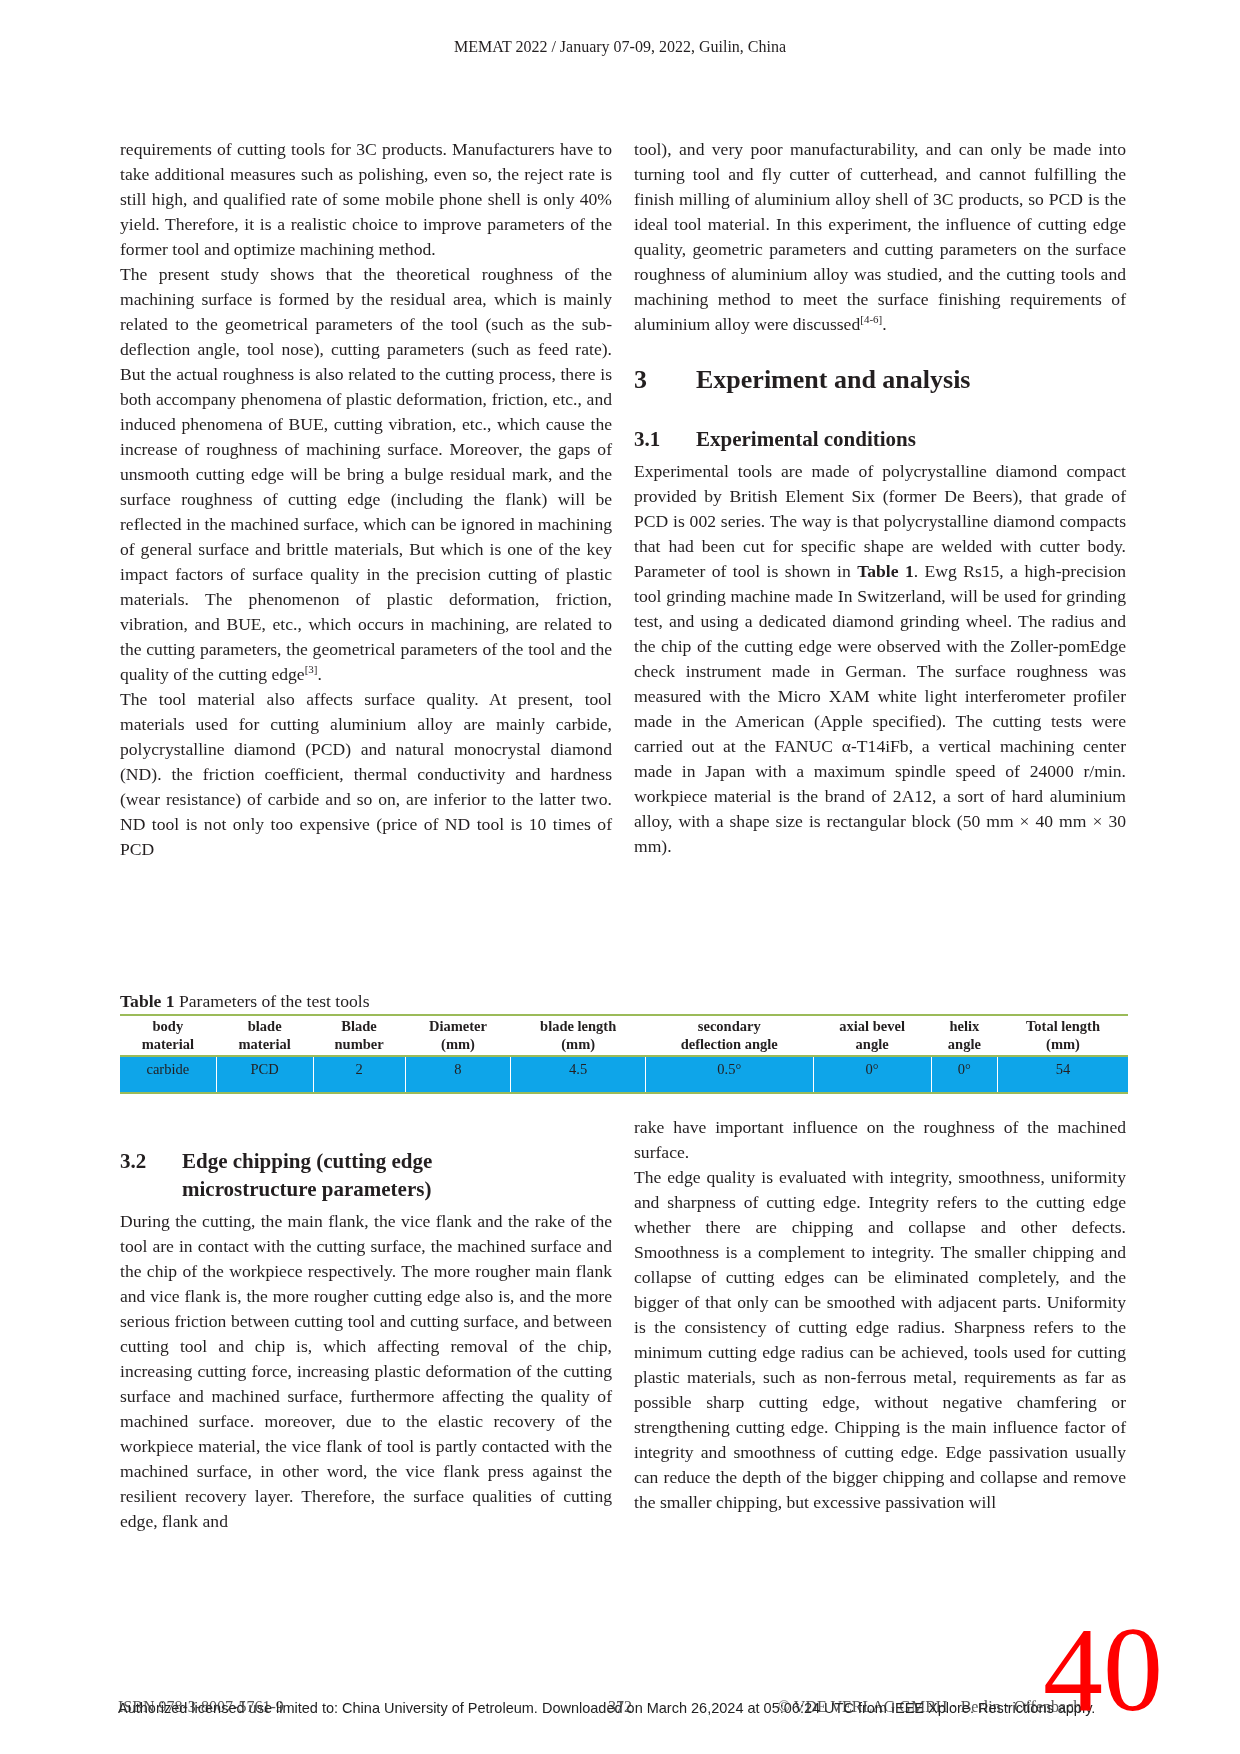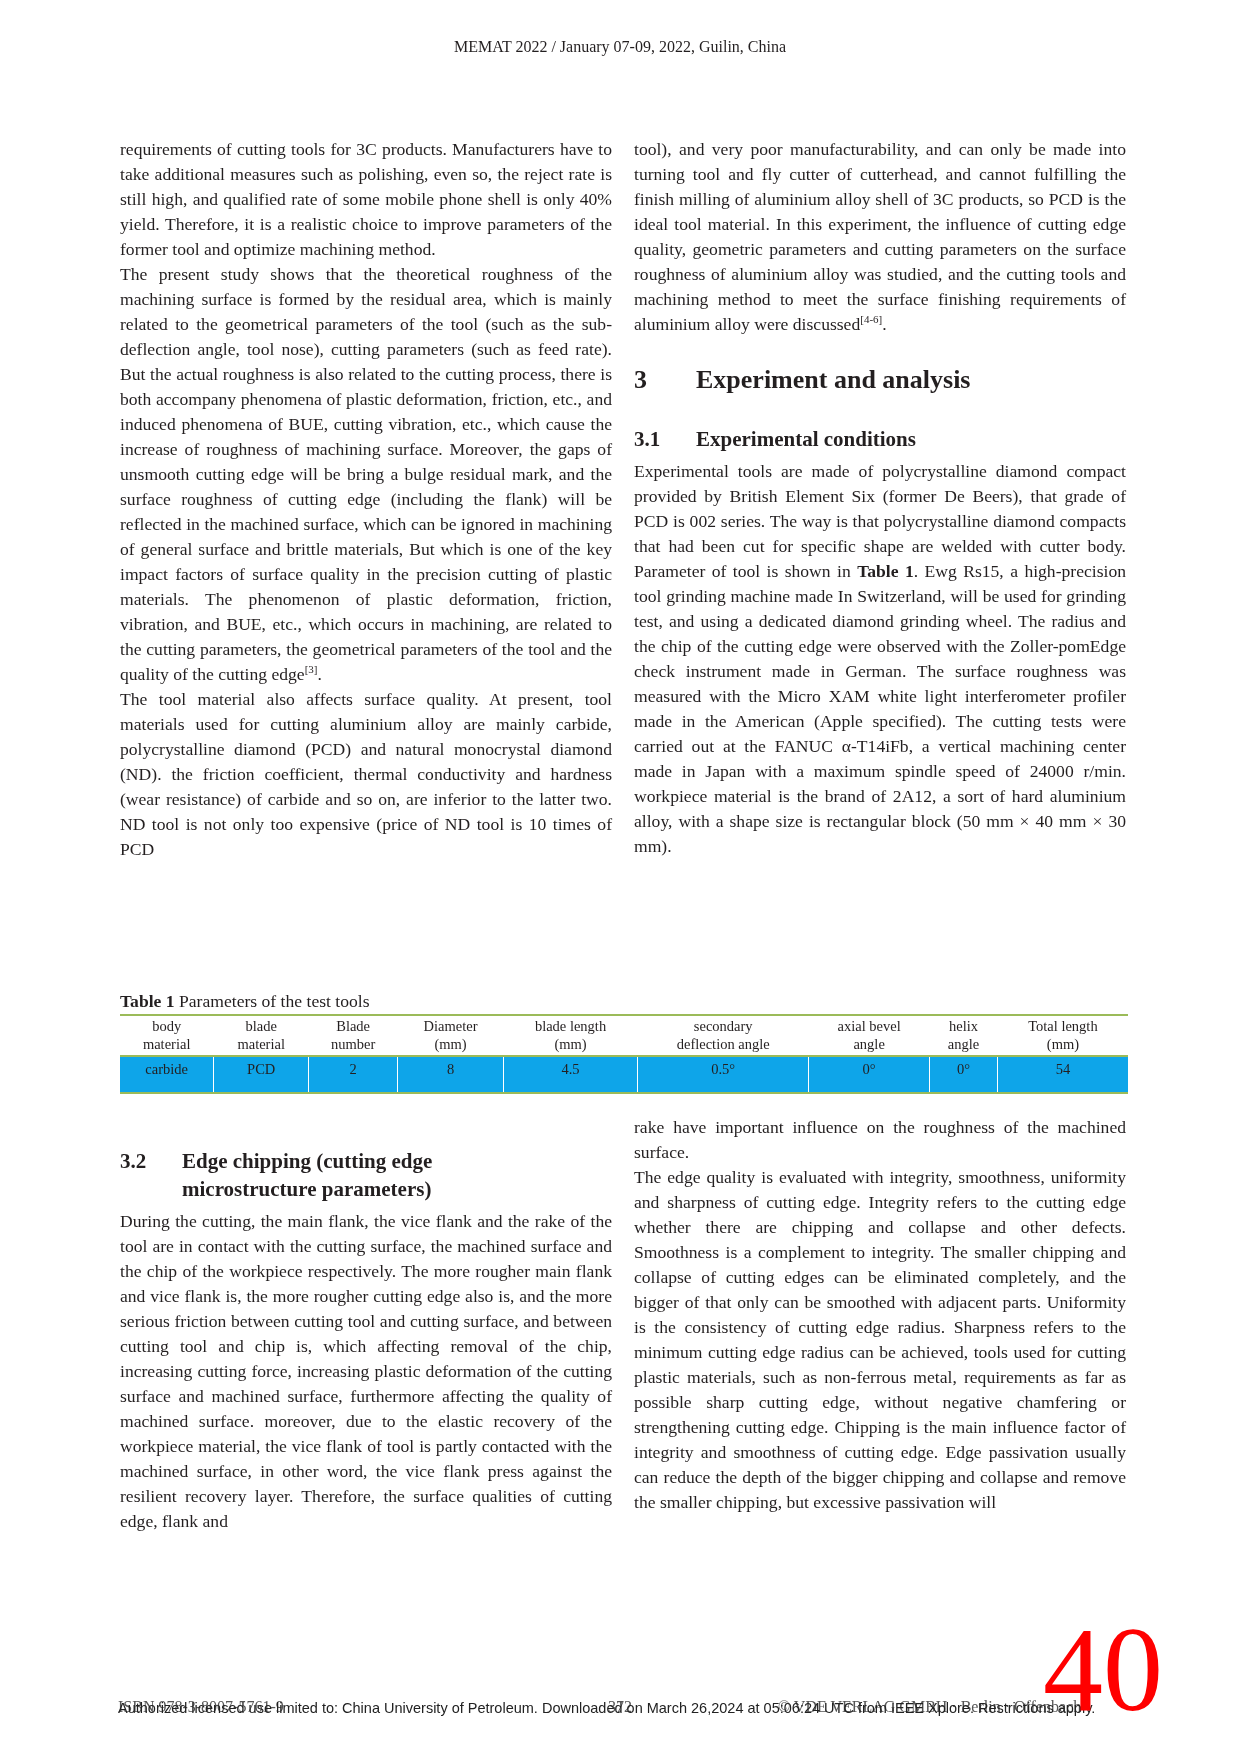--- a/index.html
+++ b/index.html
@@ -23,21 +23,21 @@
   .h1 .num { width: 62px; display: inline-block; }
   .h2 { font-weight: bold; font-size: 21px; line-height: 28px; margin: 14px 0 6px 0; display: flex; text-align: left; }
   .h2 .num { width: 62px; display: inline-block; flex: none; }
   .h2-bottom { margin-top: 32px; }
 
   .table-wrap { position: absolute; left: 120px; top: 990px; width: 1008px; }
   .table-caption { font-size: 17.6px; line-height: 22px; margin: 0 0 2px 0; }
   .table-caption b { font-weight: bold; }
   table.params { width: 100%; border-collapse: collapse; font-size: 14.5px; line-height: 18px;
                  font-family: "Liberation Serif", "DejaVu Serif", serif; }
-  table.params th { font-weight: normal; text-align: center; padding: 1px 4px 2px;
+  table.params th { font-weight: bold; text-align: center; padding: 1px 4px 2px;
                     border-top: 2px solid #9bbb59; border-bottom: 2px solid #9bbb59; vertical-align: top; }
   table.params td { text-align: center; padding: 3px 4px 14px; background: #0ea5e9;
                     border-bottom: 2px solid #9bbb59; }
   table.params th + th, table.params td + td { border-left: 1px solid #ffffff; }
 
   .footer { position: absolute; top: 1698px; left: 118px; width: 1010px; height: 24px; }
   .footer-isbn { position: absolute; left: 0; top: 0; font-size: 16px; color: #555; }
   .footer-page { position: absolute; left: 490px; top: 0; font-size: 16px; color: #555; }
   .footer-copy { position: absolute; left: 660px; top: 0; font-size: 16px; color: #555; white-space: nowrap; }
   .watermark { position: absolute; top: 1700px; left: 118px; font-family: "Liberation Sans", "DejaVu Sans", sans-serif;

